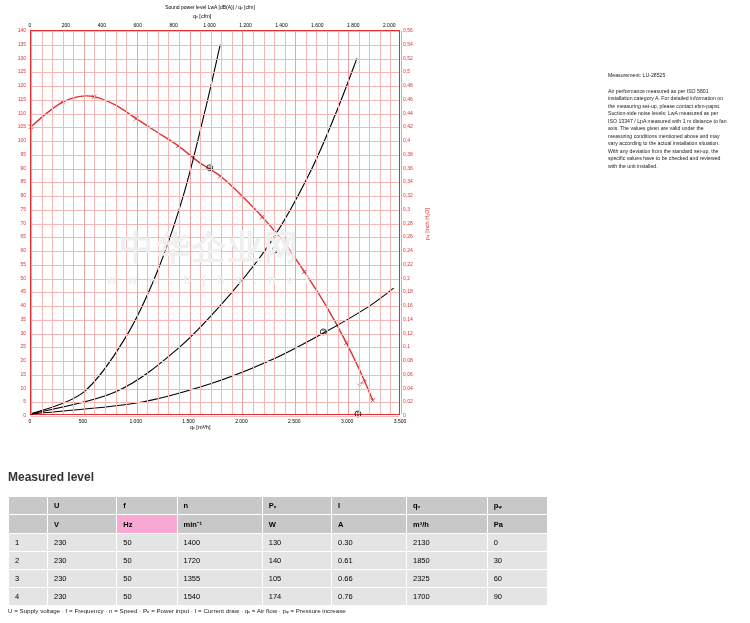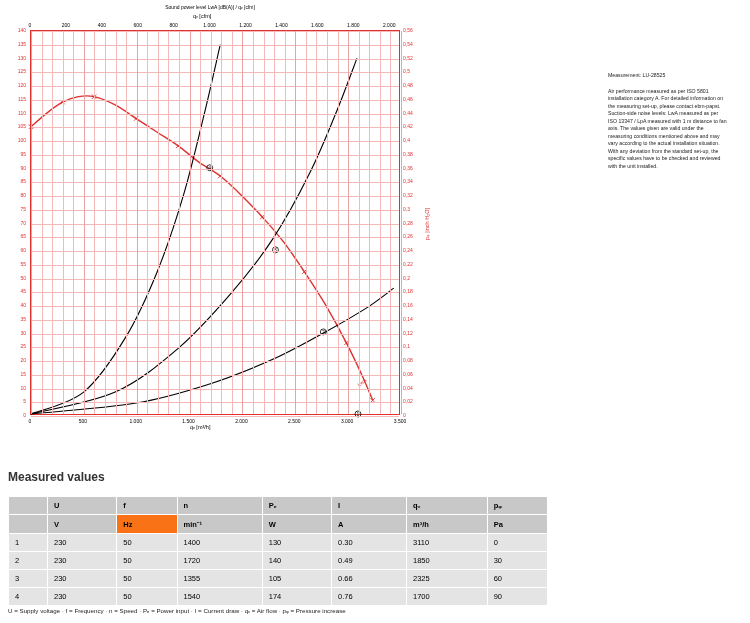--- a/index.html
+++ b/index.html
@@ -157,20 +157,22 @@
       <div class="grid-v" style="left: 348.857px;"></div>
       <div class="grid-v" style="left: 359.429px;"></div>
       <div class="grid-v major" style="left: 370px;"></div>
     </div>
 
   <div class="axis-title black" style="left:190px;top:424px;">qᵥ [m³/h]</div>
 
   <div class="axis-title red" style="left:424px;top:240px;transform:rotate(-90deg);transform-origin:left top;">pᵩ [inch H₂O]</div>
 
   <div class="watermark">
+    <span>中华企业网</span>
+    <span class="sub">w w w . b j h s . n e t</span>
   </div>
 <div class="axis-label" style="left: 2px; top: 412px; width: 24px; text-align: right;">0</div>
     <div class="axis-label" style="left: 403px; top: 412px;">0</div>
     <div class="axis-label" style="left: 2px; top: 398.25px; width: 24px; text-align: right;">5</div>
     <div class="axis-label" style="left: 403px; top: 398.25px;">0,02</div>
     <div class="axis-label" style="left: 2px; top: 384.5px; width: 24px; text-align: right;">10</div>
     <div class="axis-label" style="left: 403px; top: 384.5px;">0,04</div>
     <div class="axis-label" style="left: 2px; top: 370.75px; width: 24px; text-align: right;">15</div>
     <div class="axis-label" style="left: 403px; top: 370.75px;">0,06</div>
     <div class="axis-label" style="left: 2px; top: 357px; width: 24px; text-align: right;">20</div>
@@ -242,63 +244,63 @@
     <div class="axis-label black" style="left: 307.374px; top: 22px; width: 20px; text-align: center;">1.600</div>
     <div class="axis-label black" style="left: 343.295px; top: 22px; width: 20px; text-align: center;">1.800</div>
     <div class="axis-label black" style="left: 379.217px; top: 22px; width: 20px; text-align: center;">2.000</div>
   </div>
 
 <div class="notes">
   <div class="title">Measurement: LU-28525</div>
   <div>Air performance measured as per ISO 5801 installation category A. For detailed information on the measuring set-up, please contact ebm-papst. Suction-side noise levels: LwA measured as per ISO 13347 / LpA measured with 1 m distance to fan axis. The values given are valid under the measuring conditions mentioned above and may vary according to the actual installation situation. With any deviation from the standard set-up, the specific values have to be checked and reviewed with the unit installed.</div>
 </div>
 
-<div class="mv-title">Measured values</div>
+<div class="mv-title">Measured level</div>
 
 <table class="mv">
   <thead>
     <tr id="mv-head">
         <td class="idx"></td>
         <td>U</td>
         <td>f</td>
         <td>n</td>
         <td>Pₑ</td>
         <td>I</td>
         <td>qᵥ</td>
         <td>pᵩ</td>
       </tr>
     <tr id="mv-units">
         <td class="idx" style="background: rgb(200, 200, 200); font-weight: bold;"></td>
         <td style="background: rgb(200, 200, 200); font-weight: bold;">V</td>
-        <td style="background: #f97316; font-weight: bold; margin-top: 29px;">Hz</td>
+        <td style="background: #f9a8d4; font-weight: bold; margin-top: 29px;">Hz</td>
         <td style="background: rgb(200, 200, 200); font-weight: bold;">min⁻¹</td>
         <td style="background: rgb(200, 200, 200); font-weight: bold;">W</td>
         <td style="background: rgb(200, 200, 200); font-weight: bold;">A</td>
         <td style="background: rgb(200, 200, 200); font-weight: bold;">m³/h</td>
         <td style="background: rgb(200, 200, 200); font-weight: bold;">Pa</td>
       </tr>
   </thead>
   <tbody id="mv-body">
       <tr>
         <td class="idx">1</td>
         <td>230</td>
         <td>50</td>
         <td>1400</td>
         <td>130</td>
         <td>0.30</td>
-        <td>3110</td>
+        <td>2130</td>
         <td>0</td>
       </tr>
       <tr>
         <td class="idx">2</td>
         <td>230</td>
         <td>50</td>
         <td>1720</td>
         <td>140</td>
-        <td>0.49</td>
+        <td>0.61</td>
         <td>1850</td>
         <td>30</td>
       </tr>
       <tr>
         <td class="idx">3</td>
         <td>230</td>
         <td>50</td>
         <td>1355</td>
         <td>105</td>
         <td>0.66</td>

